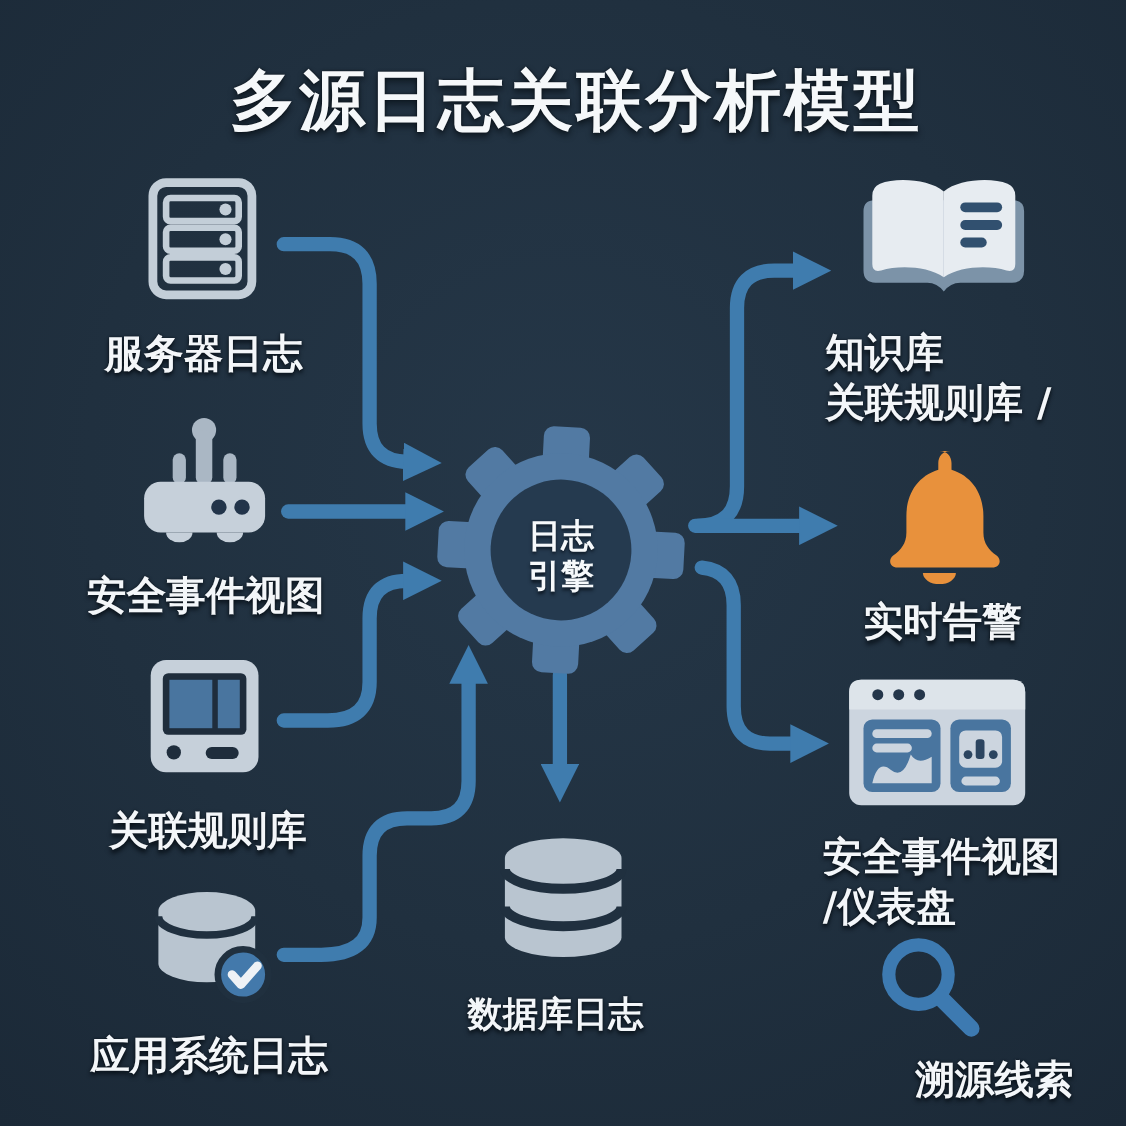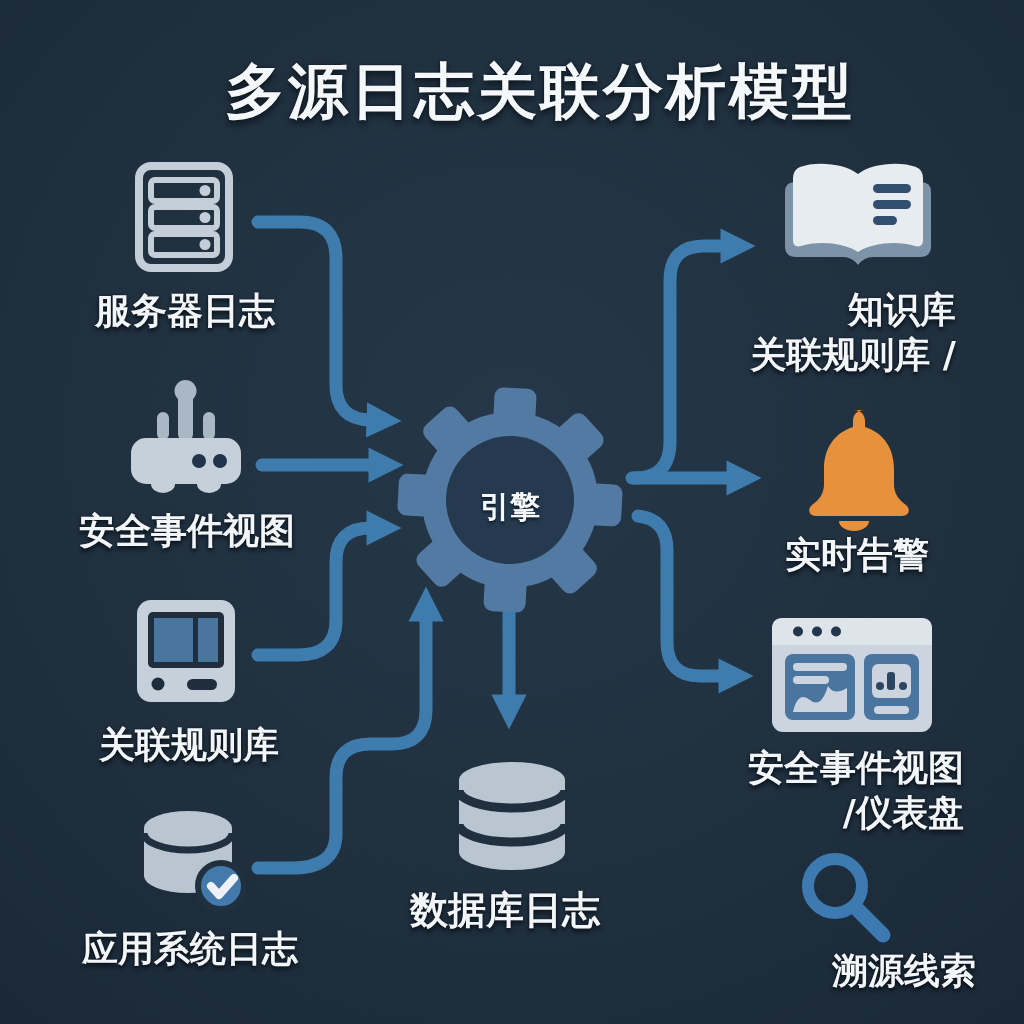--- a/index.html
+++ b/index.html
@@ -3,32 +3,33 @@
 <meta charset="utf-8">
 <style>
   html,body{margin:0;padding:0;background:#10161d;}
   .stage{
     position:relative;width:1024px;height:1024px;overflow:hidden;
     background:radial-gradient(circle at 50% 42%, #253748 0%, #20303f 55%, #1b2937 100%);
     font-family:"DejaVu Sans","Liberation Sans",sans-serif;
   }
   .layer{position:absolute;left:0;top:0;width:1024px;height:1024px;display:block;}
   .title{
-    position:absolute;left:540px;top:92px;transform:translate(-50%,-50%);
+    position:absolute;left:524px;top:92px;transform:translate(-50%,-50%);
     margin:0;font-size:60px;font-weight:800;letter-spacing:3px;color:#f5f8fa;
     white-space:nowrap;
     text-shadow:0 4px 6px rgba(4,10,16,.65),0 0 2px rgba(4,10,16,.9);
   }
   .label{
     position:absolute;transform:translate(-50%,-50%);
     color:#f3f6f9;font-size:36px;font-weight:700;line-height:45px;
-    text-align:right;white-space:nowrap;
+    text-align:left;white-space:nowrap;
     text-shadow:0 3px 4px rgba(4,10,16,.8),0 0 2px rgba(4,10,16,.7);
-  }
-  .label.big{font-size:38px;}
+    margin-top:12px;
+  }
+  .label.big{font-size:32px;}
   .engine-label{
     position:absolute;left:510px;top:506px;transform:translate(-50%,-50%);
     color:#f6f9fb;font-size:30px;font-weight:700;line-height:37px;
     text-align:center;white-space:nowrap;
     text-shadow:0 2px 3px rgba(8,16,26,.85);
   }
 </style>
 </head>
 <body>
 
@@ -166,20 +167,21 @@
     <div>安全事件视图</div>
   </div>
   <div class="label" style="left:189px;top:744px;">
     <div>关联规则库</div>
   </div>
   <div class="label" style="left:190px;top:948px;">
     <div>应用系统日志</div>
   </div>
 
   <div class="engine-label">
+    <div>日志</div>
     <div>引擎</div>
   </div>
 
   <div class="label big" style="left:505px;top:910px;">
     <div>数据库日志</div>
   </div>
 
   <div class="label" style="left:853px;top:332px;">
     <div>知识库</div>
     <div>关联规则库 /</div>

